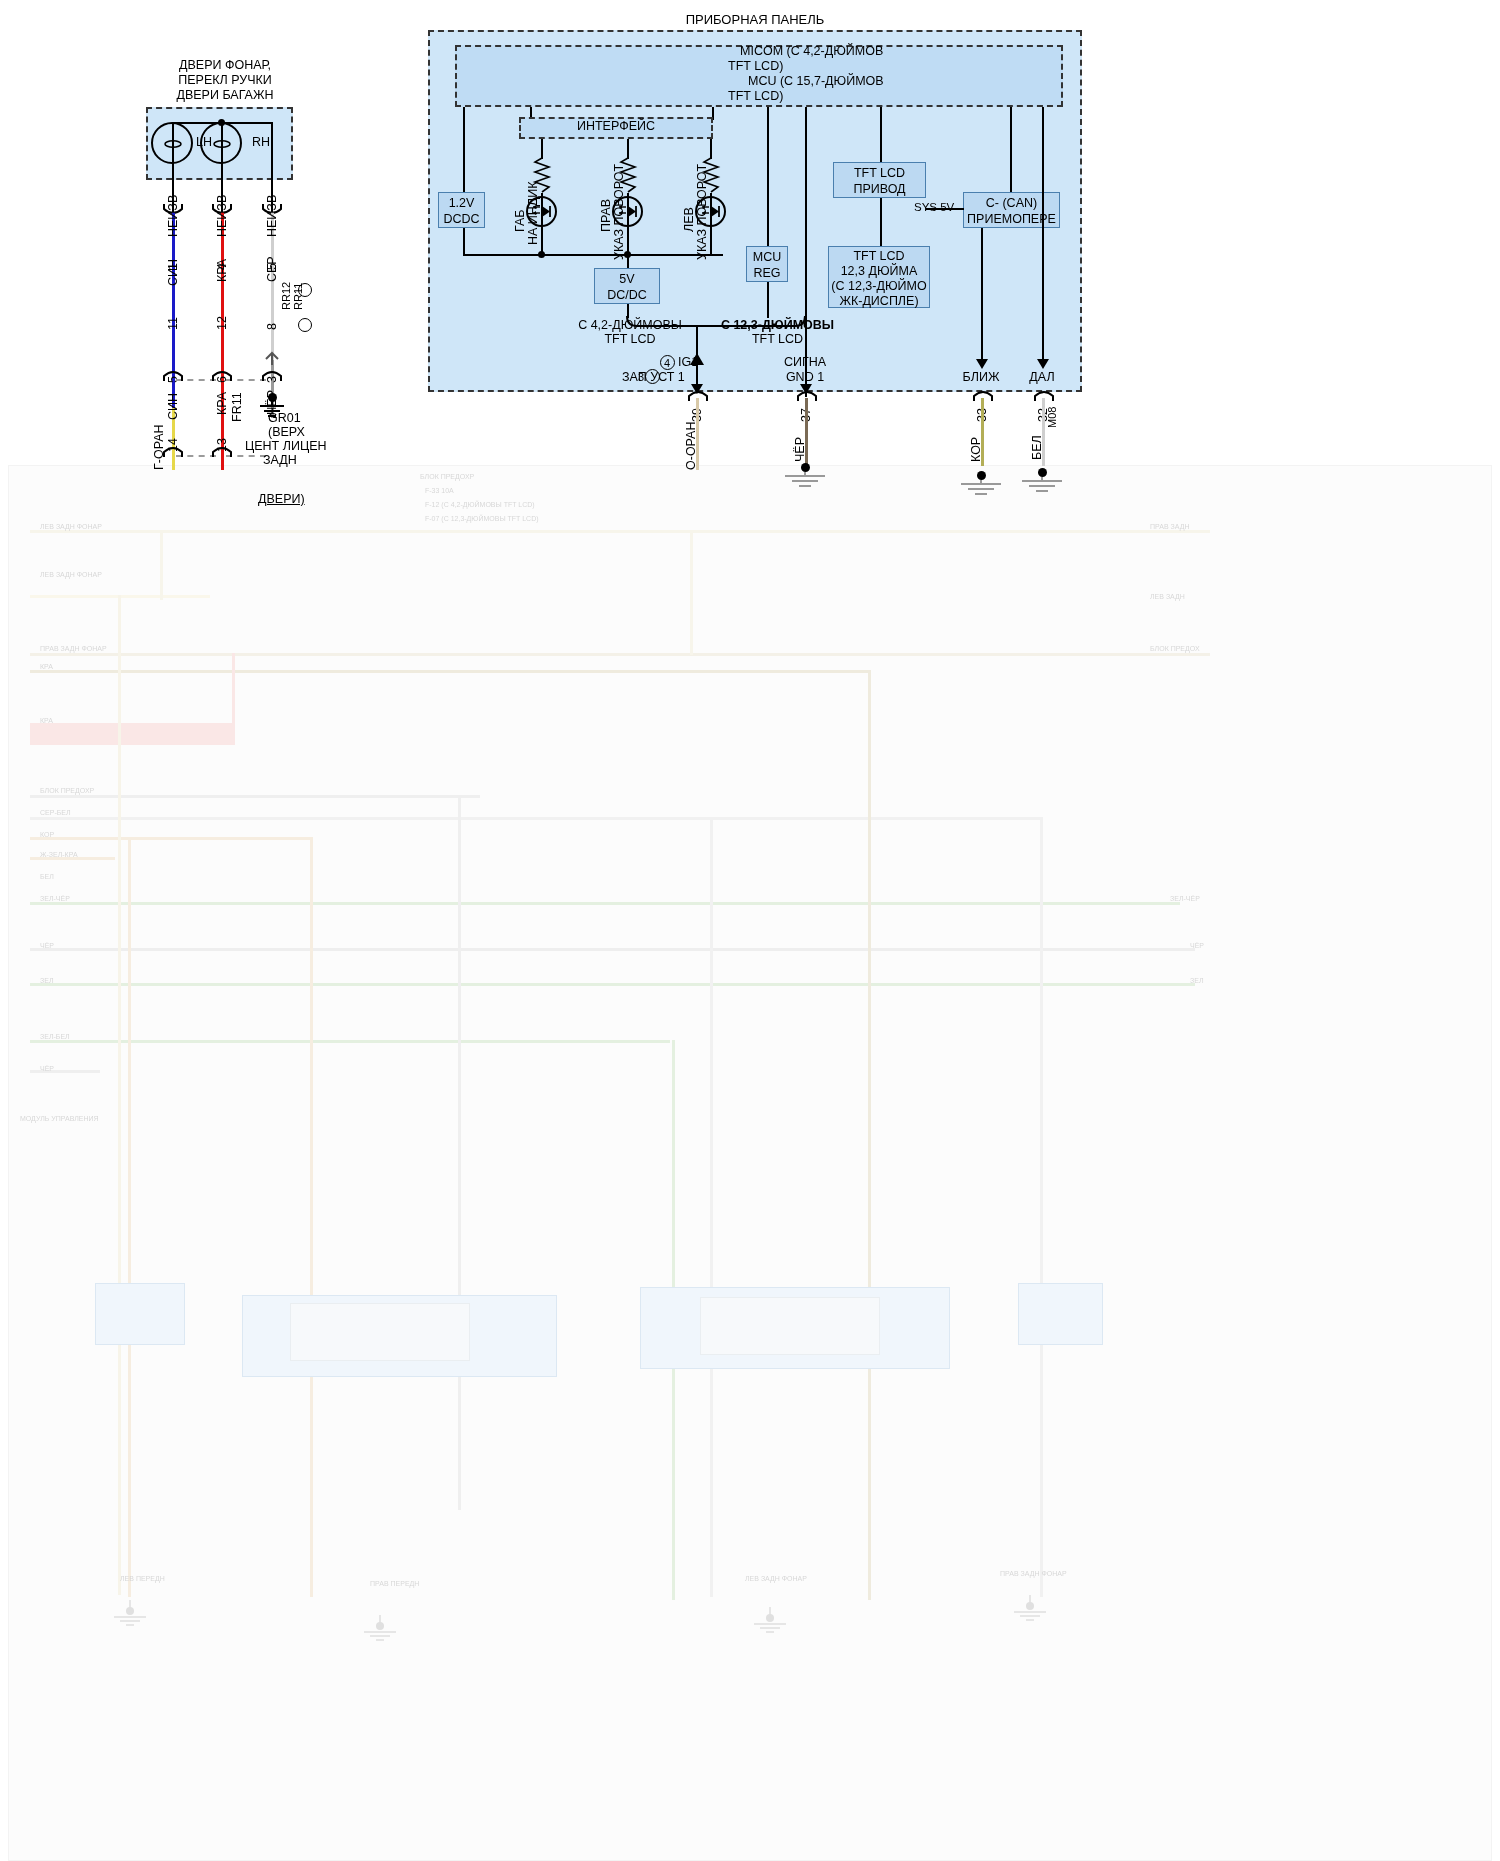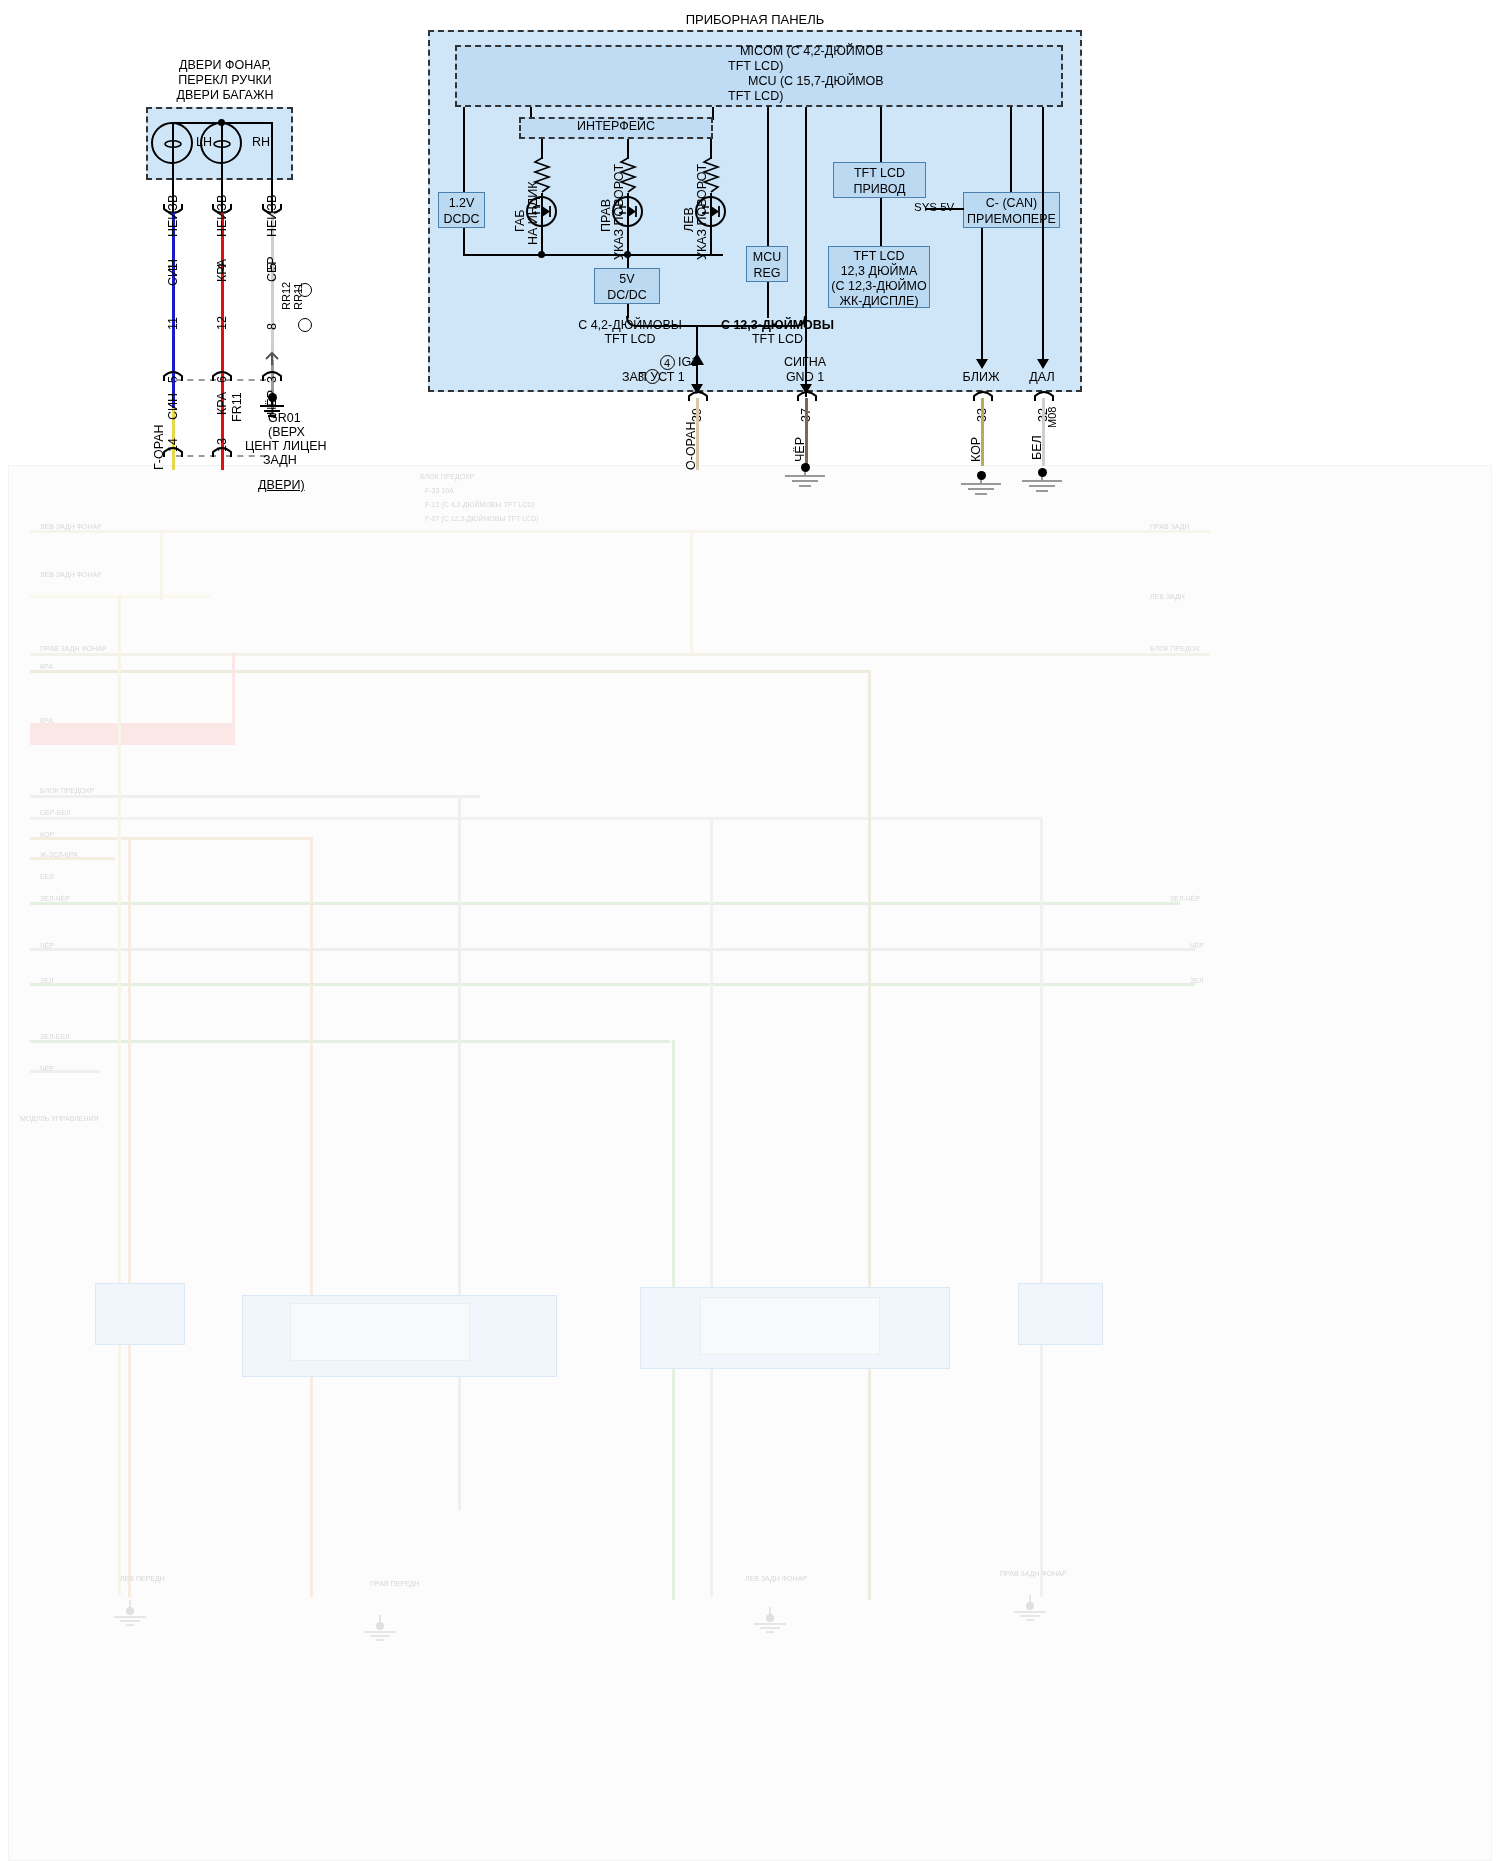--- a/index.html
+++ b/index.html
@@ -346,21 +346,21 @@
           <line x1="14" y1="0" x2="14" y2="3" stroke="#000" stroke-width="2"></line>
           <line x1="2" y1="4" x2="26" y2="4" stroke="#000" stroke-width="2"></line>
           <line x1="6" y1="9" x2="22" y2="9" stroke="#000" stroke-width="2"></line>
           <line x1="10" y1="14" x2="18" y2="14" stroke="#000" stroke-width="2"></line>
         </svg>
     </div>
     <div class="lbl" style="left:268px; top:411px;">GR01</div>
     <div class="lbl" style="left:268px; top:425px;">(ВЕРХ</div>
     <div class="lbl" style="left:245px; top:439px;">ЦЕНТ ЛИЦЕН</div>
     <div class="lbl" style="left:263px; top:453px;">ЗАДН</div>
-    <div class="lbl" style="left:258px; top:478px;text-decoration:underline;">ДВЕРИ)</div>
+    <div class="lbl" style="left:258px; top:492px;text-decoration:underline;">ДВЕРИ)</div>
 
     <div class="lbl c" style="left:600px; top:12px; width:310px; font-size:13px;">ПРИБОРНАЯ ПАНЕЛЬ</div>
 
     <div class="dashbox" style="left:428px; top:30px; width:654px; height:362px;"></div>
 
     <div class="dashbox-inner" style="left:455px; top:45px; width:608px; height:62px;"></div>
     <div class="lbl" style="left:740px; top:44px;">MICOM (С 4,2-ДЮЙМОВ</div>
     <div class="lbl" style="left:728px; top:59px;">TFT LCD)</div>
     <div class="lbl" style="left:748px; top:74px;">MCU (С 15,7-ДЮЙМОВ</div>
     <div class="lbl" style="left:728px; top:89px;">TFT LCD)</div>

